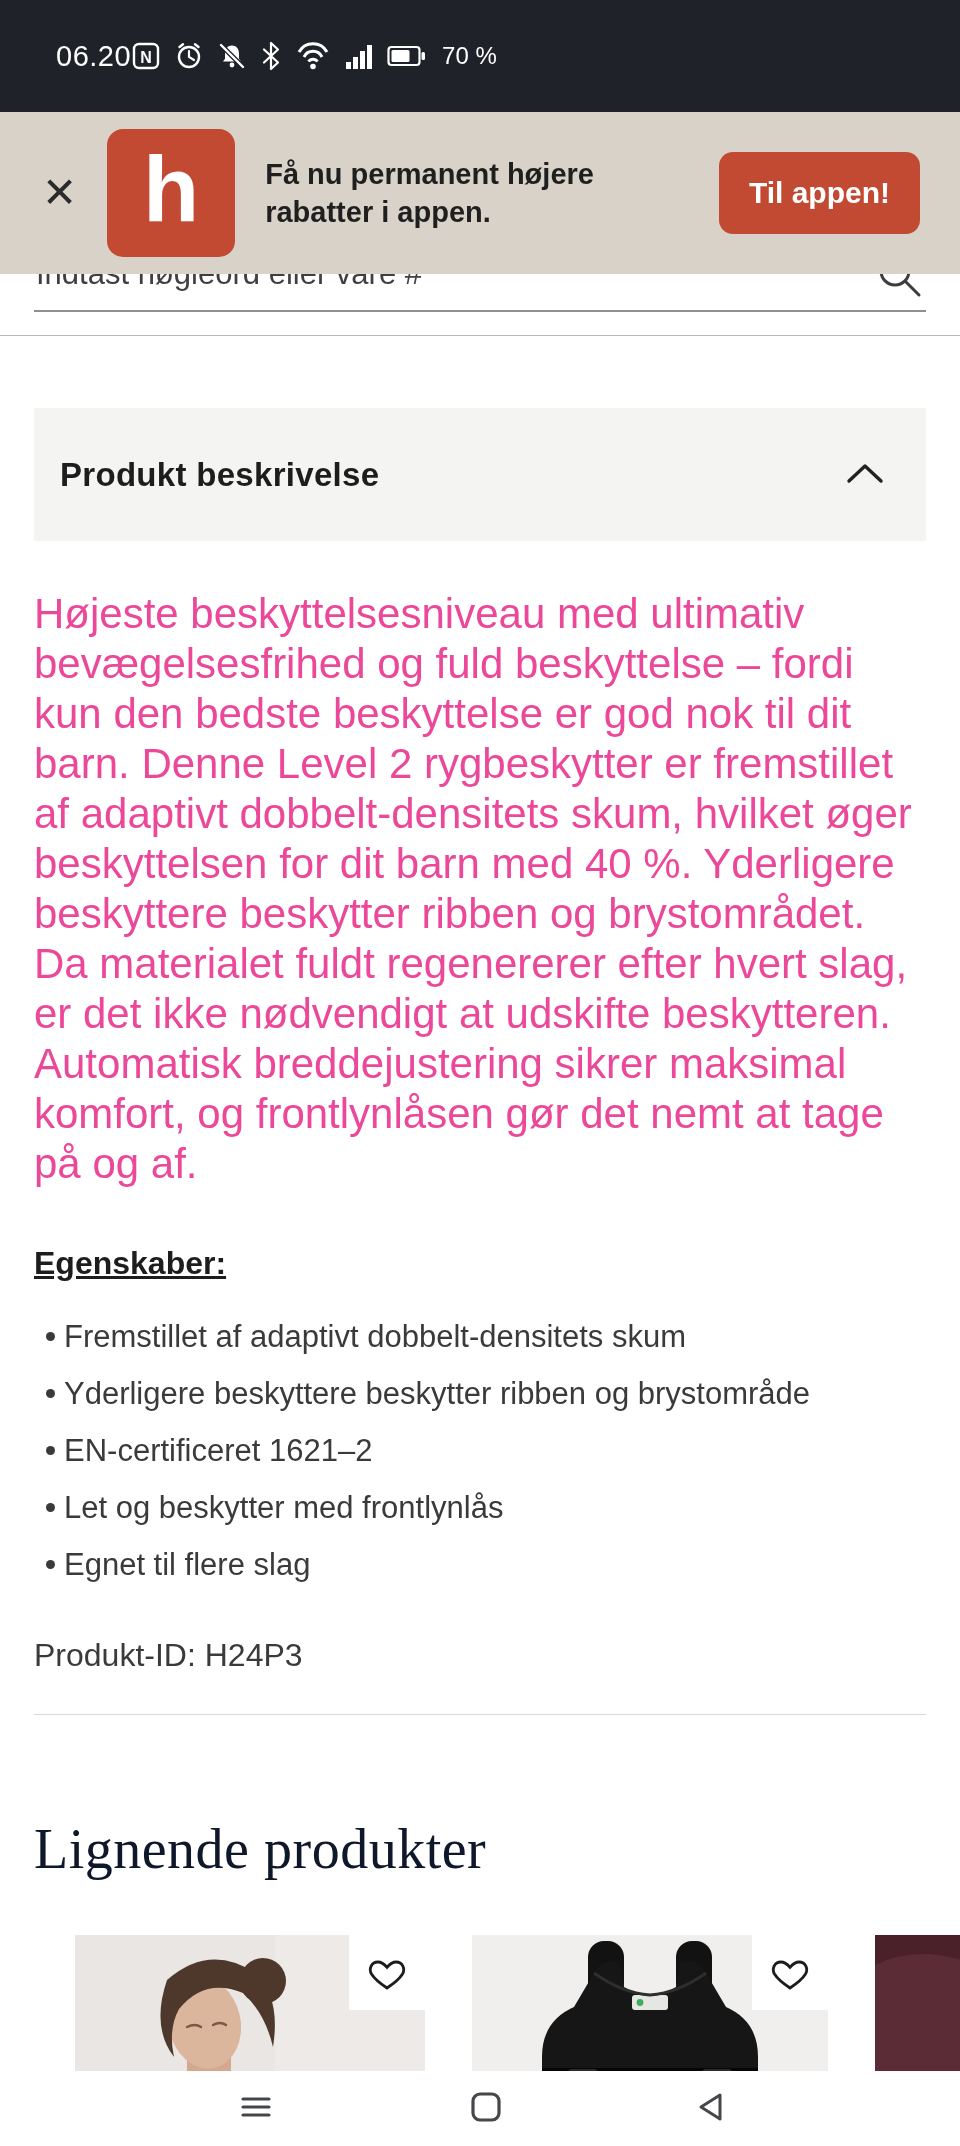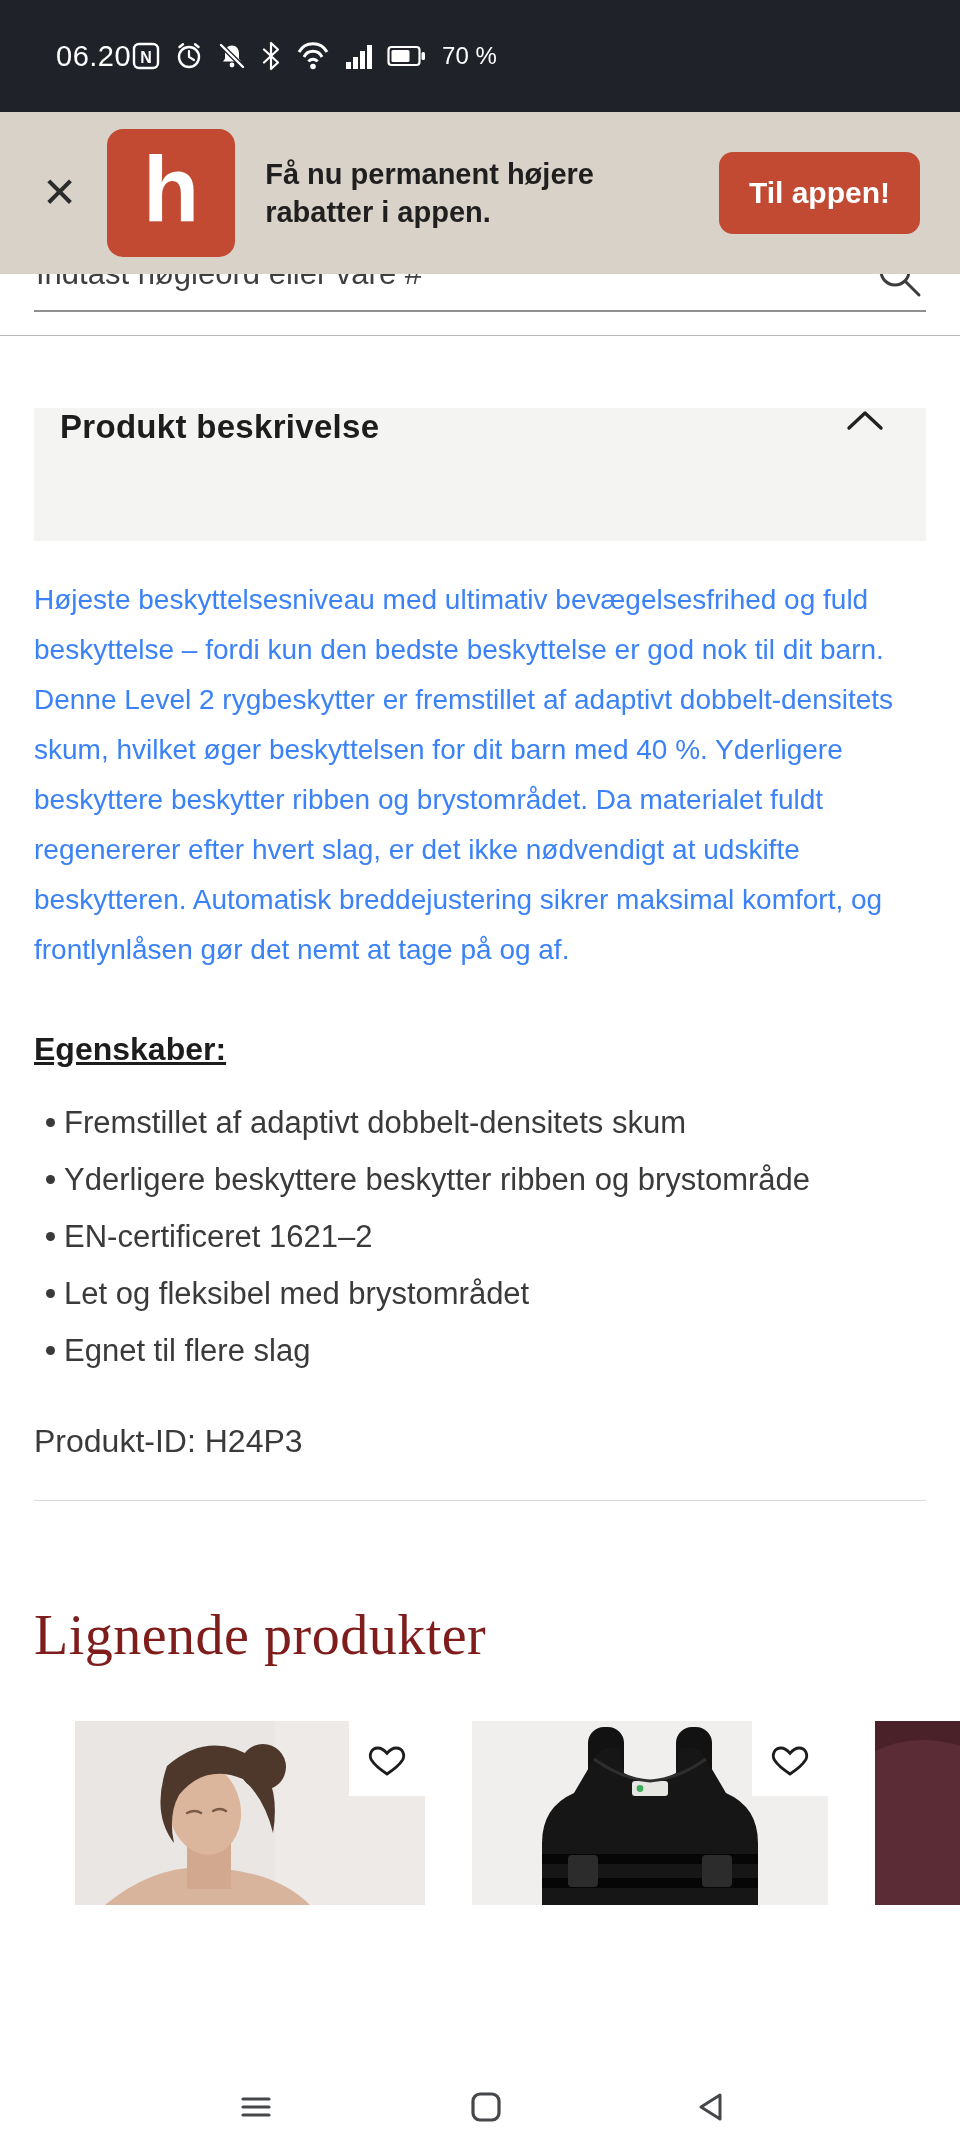--- a/index.html
+++ b/index.html
@@ -40,37 +40,37 @@
   
   .search-section { position:relative; height:62px; border-bottom:1px solid #b9b9b9; background:#fff; }
   .search-field { position:absolute; left:34px; width:892px; top:-24px; height:62px; border-bottom:2px solid #8f8f8f; }
   .search-text { position:absolute; left:2px; bottom:18px; font-size:31px; color:#3f3f3f; white-space:nowrap; }
   .search-icon { position:absolute; right:2px; bottom:6px; }
 
   
   .content { padding:0 34px; }
   .desc-header {
     margin-top:72px; background:#f4f4f3; height:133px;
-    display:flex; align-items:flex-start; justify-content:space-between;
+    display:flex; align-items:center; justify-content:space-between;
     padding:0 42px 0 26px; cursor:pointer;
   }
   .desc-header h2 { font-size:33px; font-weight:bold; color:#1d1d1d; letter-spacing:.3px; }
-  .body-text { margin-top:34px; max-width:896px; font-size:28px; line-height:50px; color:#3b82f6; }
+  .body-text { margin-top:48px; max-width:896px; font-size:42px; line-height:50px; color:#ec4899; }
   .features-title { margin-top:56px; font-size:32px; font-weight:bold; color:#1d1d1d;text-decoration:underline; }
   .features-list { margin-top:26px; list-style:none; padding-left:30px; }
   .features-list li { position:relative; font-size:31px; line-height:57px; color:#3a3a3a; }
   .features-list li::before {
     content:""; position:absolute; left:-18px; top:24px;
     width:9px; height:9px; border-radius:50%; background:#3a3a3a;
   }
   .product-id { margin-top:44px; font-size:32px; color:#3a3a3a; }
   .divider { margin-top:40px; border:none; border-top:1px solid #d8d8d8; }
   .similar-title {
     margin-top:102px; font-family:"Liberation Serif", serif; font-weight:400;
-    font-size:56px; color:#7f1d1d; letter-spacing:.5px;
+    font-size:56px; color:#0f172a; letter-spacing:.5px;
   }
 
   
   .cards { margin-top:54px; display:flex; gap:47px; padding-left:75px; height:200px; }
   .card { position:relative; flex:0 0 auto; height:184px; overflow:hidden; cursor:pointer; }
   .card-1 { width:350px; }
   .card-2 { width:356px; }
   .card-3 { width:160px; }
   .card svg.card-img { display:block; width:100%; height:100%; }
   .heart-btn {
@@ -184,21 +184,21 @@
     </div>
 
     <p class="body-text">Højeste beskyttelsesniveau med ultimativ bevægelsesfrihed og fuld beskyttelse – fordi kun den bedste beskyttelse er god nok til dit barn. Denne Level 2 rygbeskytter er fremstillet af adaptivt dobbelt-densitets skum, hvilket øger beskyttelsen for dit barn med 40 %. Yderligere beskyttere beskytter ribben og brystområdet. Da materialet fuldt regenererer efter hvert slag, er det ikke nødvendigt at udskifte beskytteren. Automatisk breddejustering sikrer maksimal komfort, og frontlynlåsen gør det nemt at tage på og af.</p>
 
     <h3 class="features-title">Egenskaber:</h3>
 
     <ul class="features-list">
       <li>Fremstillet af adaptivt dobbelt-densitets skum</li>
       <li>Yderligere beskyttere beskytter ribben og brystområde</li>
       <li>EN-certificeret 1621–2</li>
-      <li>Let og fleksibel med brystområdet</li>
+      <li>Let og beskytter med frontlynlås</li>
       <li>Egnet til flere slag</li>
     </ul>
 
     <p class="product-id">Produkt-ID: H24P3</p>
 
     <hr class="divider">
 
     <h2 class="similar-title">Lignende produkter</h2>
   </div>
 

